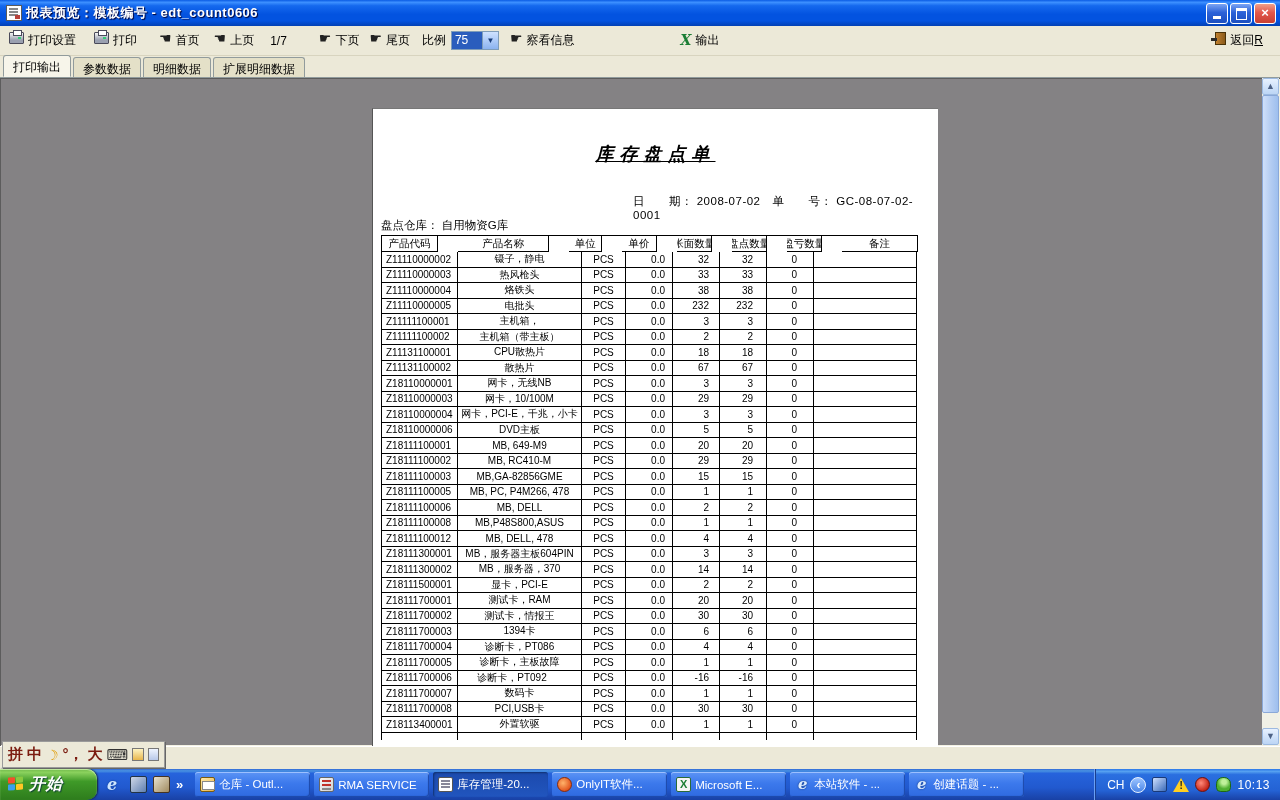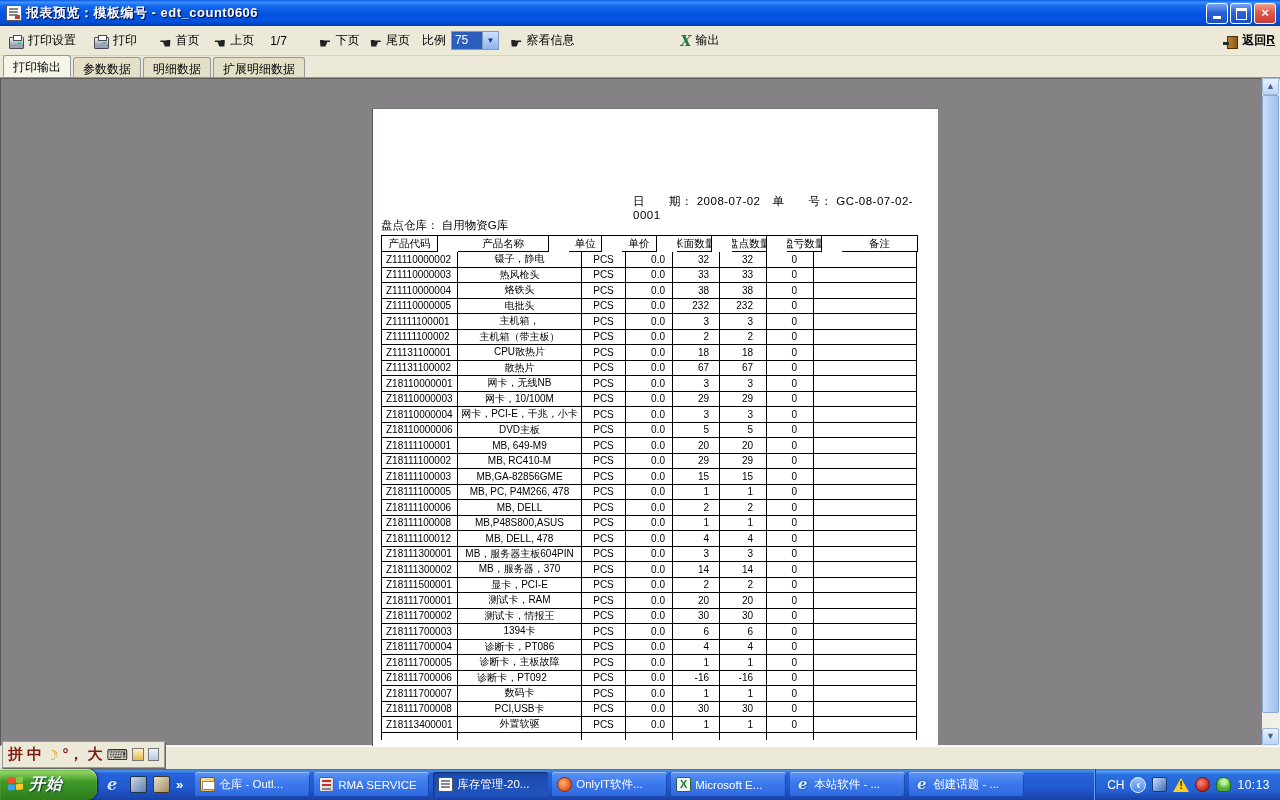--- a/index.html
+++ b/index.html
@@ -19,32 +19,32 @@
   .winbtn { width:22px; height:21px; border-radius:3px; border:1px solid #fff;
     background:linear-gradient(180deg,#7ba4f3,#2b62d8 45%,#1c4fc0); color:#fff;
     font-size:13px; line-height:18px; text-align:center; font-weight:bold; }
   .winbtn.min::after { content:""; display:block; width:8px; height:3px; background:#fff; margin:12px auto 0; }
   .winbtn.restore::after { content:""; display:block; width:9px; height:8px; border:1px solid #fff; border-top:3px solid #fff; margin:4px auto 0; }
   .winbtn.close { background:linear-gradient(180deg,#f0a089,#e2574b 45%,#c93f32); }
 
   
   #toolbar { position:absolute; left:0; top:26px; width:1280px; height:30px; background:#ece9d8;
     border-bottom:1px solid #d8d4bf; display:flex; align-items:center; font-size:12px; color:#000; }
-  .tbtn { display:flex; align-items:flex-end; gap:4px; padding:2px 3px; cursor:default; white-space:nowrap; }
+  .tbtn { display:flex; align-items:flex-start; gap:4px; padding:2px 3px; cursor:default; white-space:nowrap; }
   .hand { font-family:"DejaVu Sans", sans-serif; font-size:14px; line-height:12px; color:#222; }
   .printer { width:15px; height:12px; position:relative; background:linear-gradient(#f4f4f4,#9aa0b0 70%); border:1px solid #4a4a5a; border-radius:1px; }
   .printer::before { content:""; position:absolute; left:3px; top:-3px; width:7px; height:4px; background:#fff; border:1px solid #4a4a5a; }
   .printer::after { content:""; position:absolute; right:2px; top:4px; width:3px; height:2px; background:#3c7; }
   .excel-x { color:#1b7d34; font-weight:bold; font-size:14px; font-family:"DejaVu Serif", serif; font-style:italic; }
   .door { width:11px; height:13px; background:linear-gradient(90deg,#c08030,#8a5a1a); border:1px solid #4a3208; position:relative; }
   .door::before { content:""; position:absolute; left:-5px; top:5px; width:6px; height:3px; background:#2a2a2a; }
   #scale-combo { display:flex; margin:0 2px; border:1px solid #7f9db9; background:#fff; height:19px; }
   #scale-value { width:30px; background:#2a5dbd; color:#fff; font-size:12px; padding:1px 2px 0 3px; }
   #scale-drop { width:16px; background:linear-gradient(180deg,#cfe2ff,#8bb3f0); border-left:1px solid #7f9db9; color:#1a3e7a; font-size:8px; text-align:center; line-height:17px; }
-  #back-btn { margin-left:auto; margin-right:2px;font-weight:bold; }
+  #back-btn { margin-left:auto; margin-right:14px; }
   #back-btn u { text-decoration:underline; }
 
   
   #tabbar { position:absolute; left:0; top:56px; width:1280px; height:22px; background:#ece9d8;
     display:flex; align-items:flex-end; padding-left:3px; border-bottom:1px solid #919b9c; font-size:12px; }
   .tab { padding:3px 9px 2px; margin-right:2px; border:1px solid #919b9c; border-bottom:none;
     border-radius:3px 3px 0 0; background:#e4e0c8; height:20px; position:relative; }
   .tab.active { background:#f7f5ea; height:22px; z-index:2; border-bottom:1px solid #f7f5ea; font-weight:normal; }
 
   
@@ -193,20 +193,21 @@
 
   <div id="tabbar">
     <span class="tab active">打印输出</span>
     <span class="tab">参数数据</span>
     <span class="tab">明细数据</span>
     <span class="tab">扩展明细数据</span>
   </div>
 
   <div id="preview">
     <div id="page">
+      <div id="report-title">库存盘点单</div>
       <div id="date-line">日　　期：  2008-07-02　单　　号：  GC-08-07-02-0001</div>
       <div id="warehouse-line">盘点仓库：  自用物资G库</div>
       <div id="report-table">
         <div class="trow header">
             <div class="tcell" style="width: 76px;">产品代码</div>
             <div class="tcell" style="width: 124px;">产品名称</div>
             <div class="tcell" style="width: 44px;">单位</div>
             <div class="tcell" style="width: 47px;">单价</div>
             <div class="tcell" style="width: 47px;">帐面数量</div>
             <div class="tcell" style="width: 47px;">盘点数量</div>

